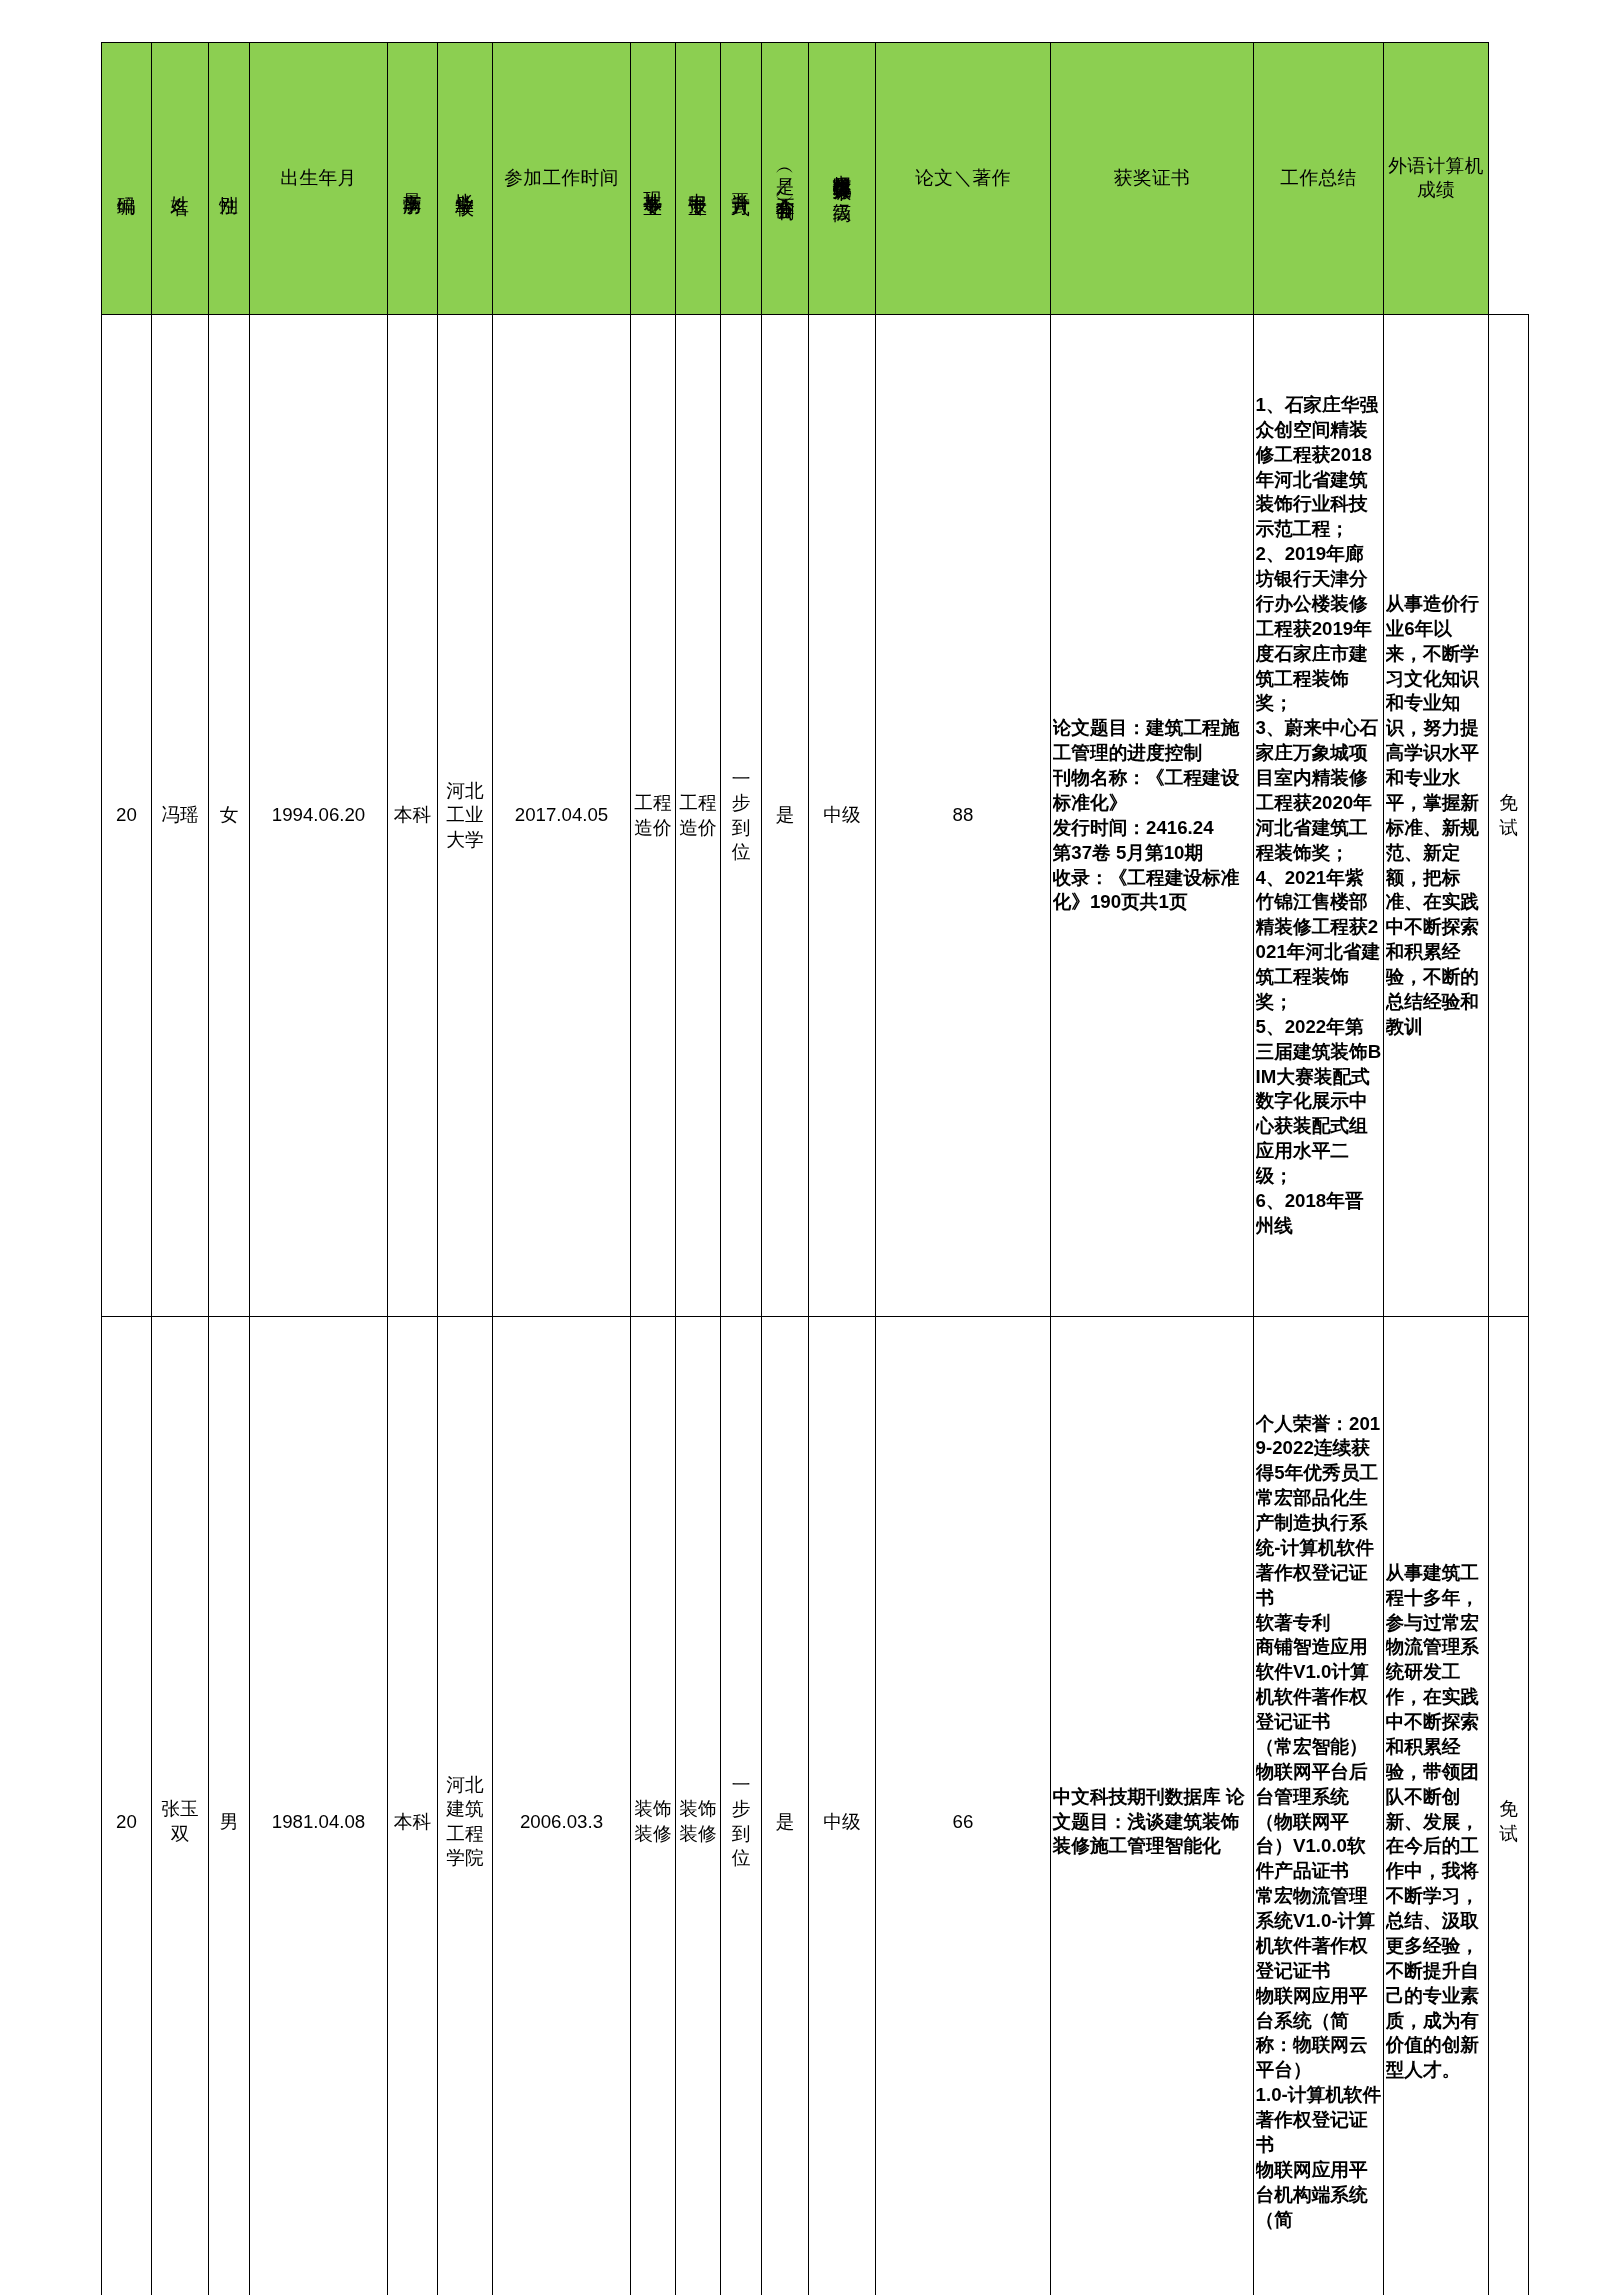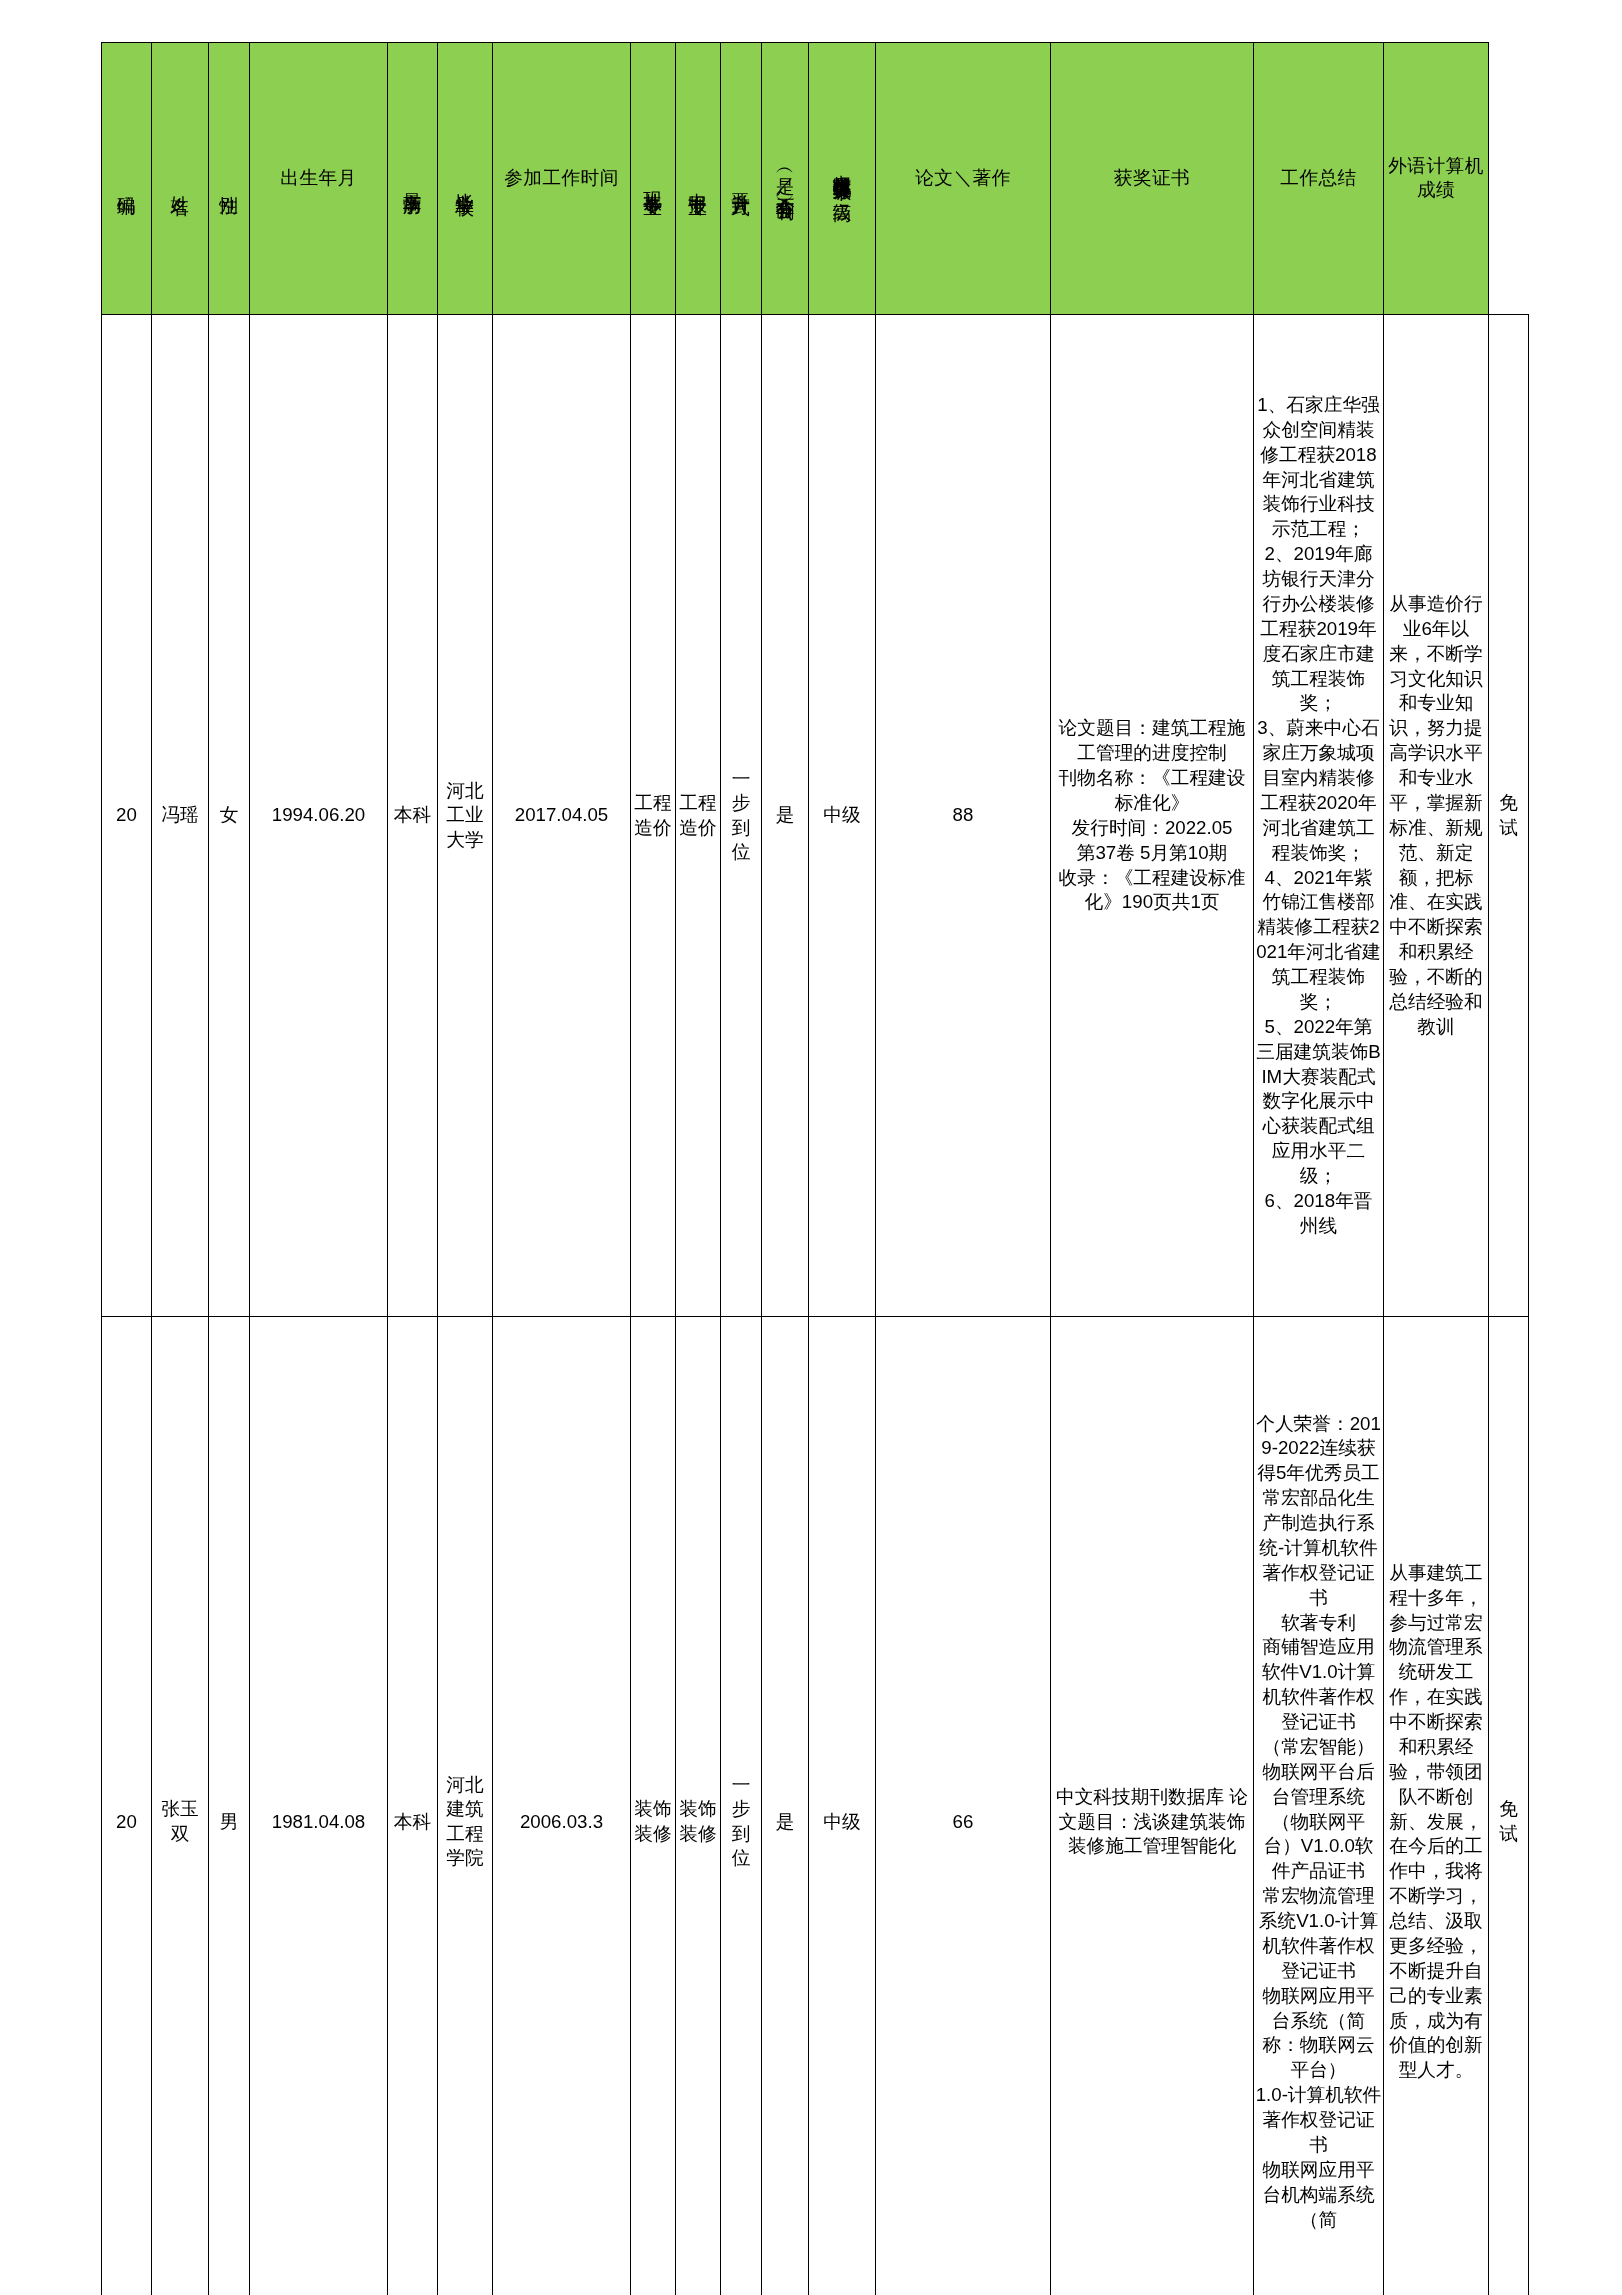--- a/index.html
+++ b/index.html
@@ -60,23 +60,24 @@
   }
   .hlabel {
     display: inline-block;
     line-height: 1.3;
   }
   
   .cell-text {
     display: block;
     white-space: pre-wrap;
     word-break: break-all;
-    text-align: center;
+    text-align: left;
     line-height: 1.33;
     font-size: 18.7px;
+    font-weight: bold;
   }
   .cell-center {
     text-align: center;
     word-break: break-all;
     line-height: 1.33;
   }
   .narrow-stack {
     display: inline-block;
     line-height: 1.3;
     word-break: break-all;
@@ -159,21 +160,21 @@
         <td class="r1"><span class="cell-center nowrap">2017.04.05</span></td>
         <td class="r1"><span class="narrow-stack">工程造价</span></td>
         <td class="r1"><span class="narrow-stack">工程造价</span></td>
         <td class="r1"><span class="narrow-stack">一步到位</span></td>
         <td class="r1"><span class="cell-center">是</span></td>
         <td class="r1"><span class="cell-center">中级</span></td>
         <td class="r1"><span class="cell-center">88</span></td>
         <td class="r1 clip">
             <span class="cell-text">论文题目：建筑工程施工管理的进度控制
 刊物名称：《工程建设标准化》
-发行时间：2022.05
+发行时间：2416.24
 第37卷 5月第10期
 收录：《工程建设标准化》190页共1页</span>
           </td>
         <td class="r1 clip">
             <span class="cell-text">1、石家庄华强众创空间精装修工程获2018年河北省建筑装饰行业科技示范工程；
 2、2019年廊坊银行天津分行办公楼装修工程获2019年度石家庄市建筑工程装饰奖；
 3、蔚来中心石家庄万象城项目室内精装修工程获2020年河北省建筑工程装饰奖；
 4、2021年紫竹锦江售楼部精装修工程获2021年河北省建筑工程装饰奖；
 5、2022年第三届建筑装饰BIM大赛装配式数字化展示中心获装配式组应用水平二级；
 6、2018年晋州线</span>

